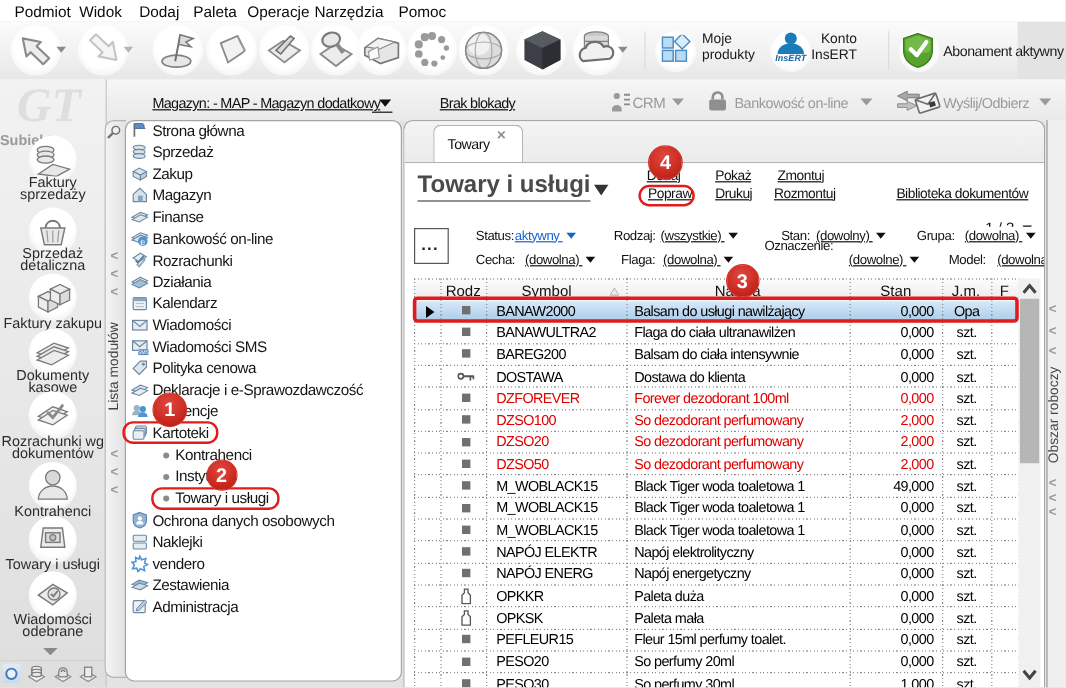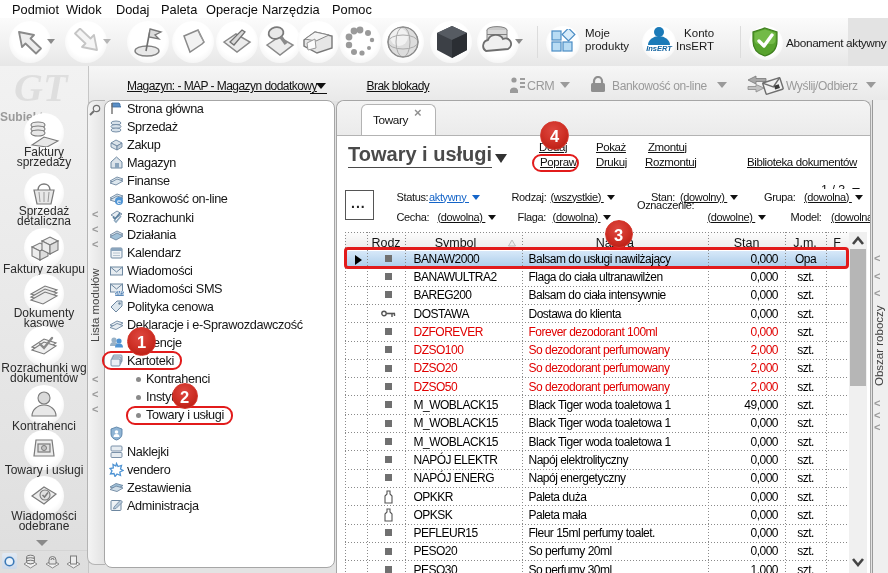--- a/index.html
+++ b/index.html
@@ -458,20 +458,21 @@
     <span class="tis" style="top:270.5px">Kontrahenci</span>
  <span class="tbul" style="top:294px"></span>
     <span class="tis" style="top:288.5px">Instytucje</span>
  <span class="tbul" style="top:312px"></span>
     <span class="tis" style="top:306.5px">Towary i usługi</span>
  <svg class="tico" style="top:324.5px" viewBox="0 0 15 15">
       <path d="M7.5 1 L13 3 L13 8 C13 11 10.5 13.2 7.5 14 C4.5 13.2 2 11 2 8 L2 3 Z" fill="#8fb4d4" stroke="#5a82a8" stroke-width="0.9"></path>
       <circle cx="7.5" cy="6" r="1.8" fill="#fff"></circle>
       <path d="M4.5 11 a3 3 0 0 1 6 0 z" fill="#fff"></path>
     </svg>
+ <span class="ti" style="top:325.5px">Ochrona danych osobowych</span>
  <svg class="tico" style="top:342.5px" viewBox="0 0 15 15">
       <g fill="#e6ecf1" stroke="#6d87a0" stroke-width="0.9">
         <rect x="2" y="2" width="11" height="5" rx="1"></rect>
         <rect x="2" y="8.5" width="11" height="5" rx="1"></rect>
       </g>
     </svg>
  <span class="ti" style="top:343.5px">Naklejki</span>
  <svg class="tico" style="top:360.5px" viewBox="0 0 15 15">
       <path d="M7.5 1.5 L9 4.5 L12.5 3.5 L11.5 7 L14 8.5 L10.8 10 L11.5 13.5 L8 12 L6 14.5 L5 11.5 L1.5 12 L3 8.8 L1 6.5 L4.3 6 L4 2.5 L6.8 4 Z" fill="none" stroke="#4f94d4" stroke-width="1.3"></path>
     </svg>

